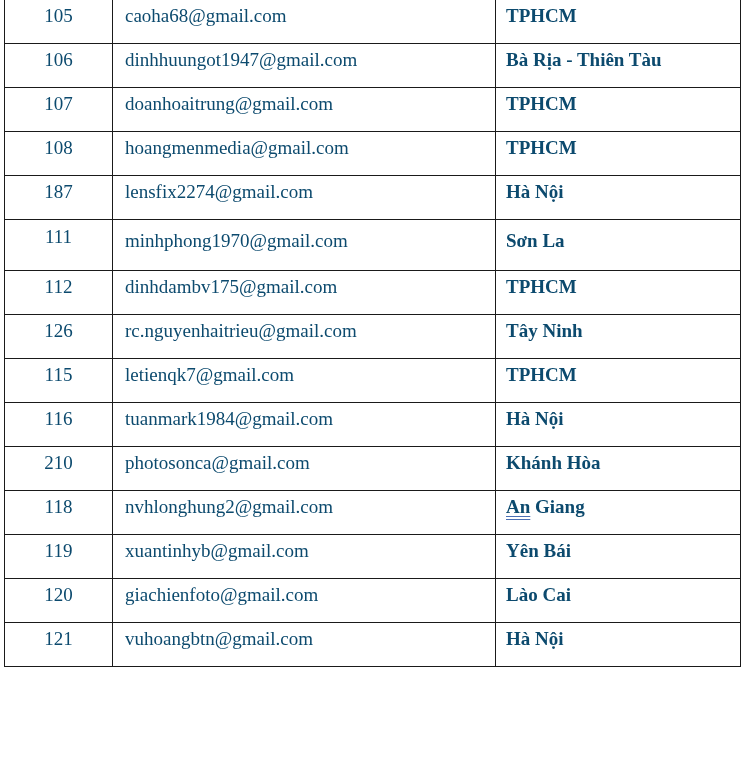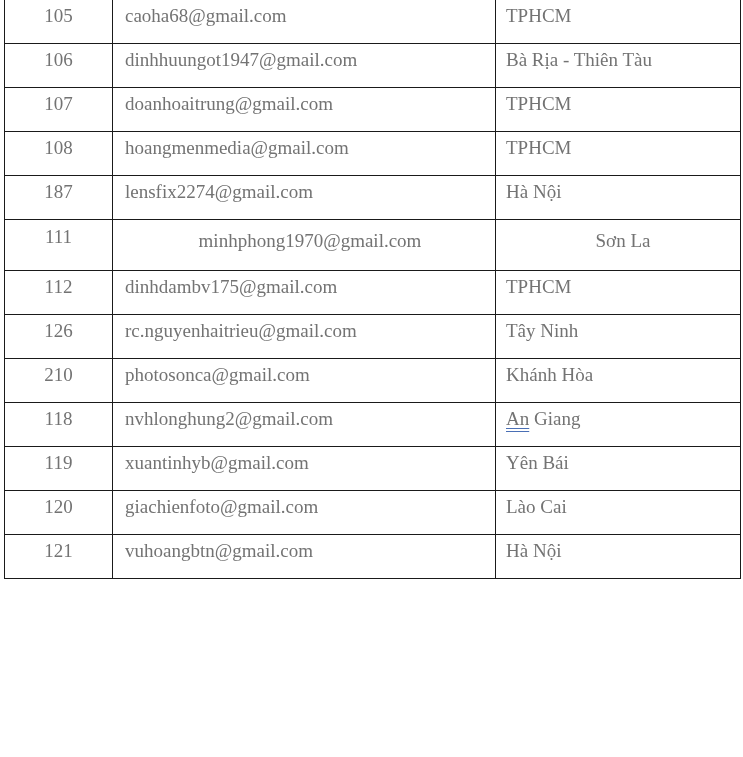--- a/index.html
+++ b/index.html
@@ -4,35 +4,35 @@
   <style>
     html, body { margin: 0; padding: 0; background: #ffffff; }
     body { width: 743px; height: 757px; overflow: hidden; position: relative; }
     table {
       position: absolute;
       left: 4px;
       top: -1px;
       border-collapse: collapse;
       font-family: "Liberation Serif", serif;
       font-size: 19px;
-      color: #737373;
+      color: #0c4a6e;
     }
     td {
       border: 1.5px solid #1a1a1a;
       vertical-align: top;
       padding: 4px 0 0 0;
       line-height: 24px;
     }
     td.num { width: 107px; text-align: center; }
     td.email { width: 370px; padding-left: 12px; }
-    td.prov { width: 234px; padding-left: 10px; }
+    td.prov { width: 234px; padding-left: 10px; font-weight: bold; }
     tr { height: 44px; }
     tr.tall { height: 51px; }
     tr.tall td.num { padding-top: 5px; }
-    tr.tall td.email, tr.tall td.prov { padding-top: 9px; text-align: center; }
+    tr.tall td.email, tr.tall td.prov { padding-top: 9px; }
     .spell { text-decoration: underline double #4a6fb5; text-underline-offset: 3px; }
   </style>
 </head>
 <body>
 
 <table>
   <tbody>
     <tr>
       <td class="num">105</td>
       <td class="email">caoha68@gmail.com</td>
@@ -67,20 +67,30 @@
       <td class="num">112</td>
       <td class="email">dinhdambv175@gmail.com</td>
       <td class="prov">TPHCM</td>
     </tr>
     <tr>
       <td class="num">126</td>
       <td class="email">rc.nguyenhaitrieu@gmail.com</td>
       <td class="prov">Tây Ninh</td>
     </tr>
     <tr>
+      <td class="num">115</td>
+      <td class="email">letienqk7@gmail.com</td>
+      <td class="prov">TPHCM</td>
+    </tr>
+    <tr>
+      <td class="num">116</td>
+      <td class="email">tuanmark1984@gmail.com</td>
+      <td class="prov">Hà Nội</td>
+    </tr>
+    <tr>
       <td class="num">210</td>
       <td class="email">photosonca@gmail.com</td>
       <td class="prov">Khánh Hòa</td>
     </tr>
     <tr>
       <td class="num">118</td>
       <td class="email">nvhlonghung2@gmail.com</td>
       <td class="prov"><span class="spell">An</span><span> Giang</span></td>
     </tr>
     <tr>

